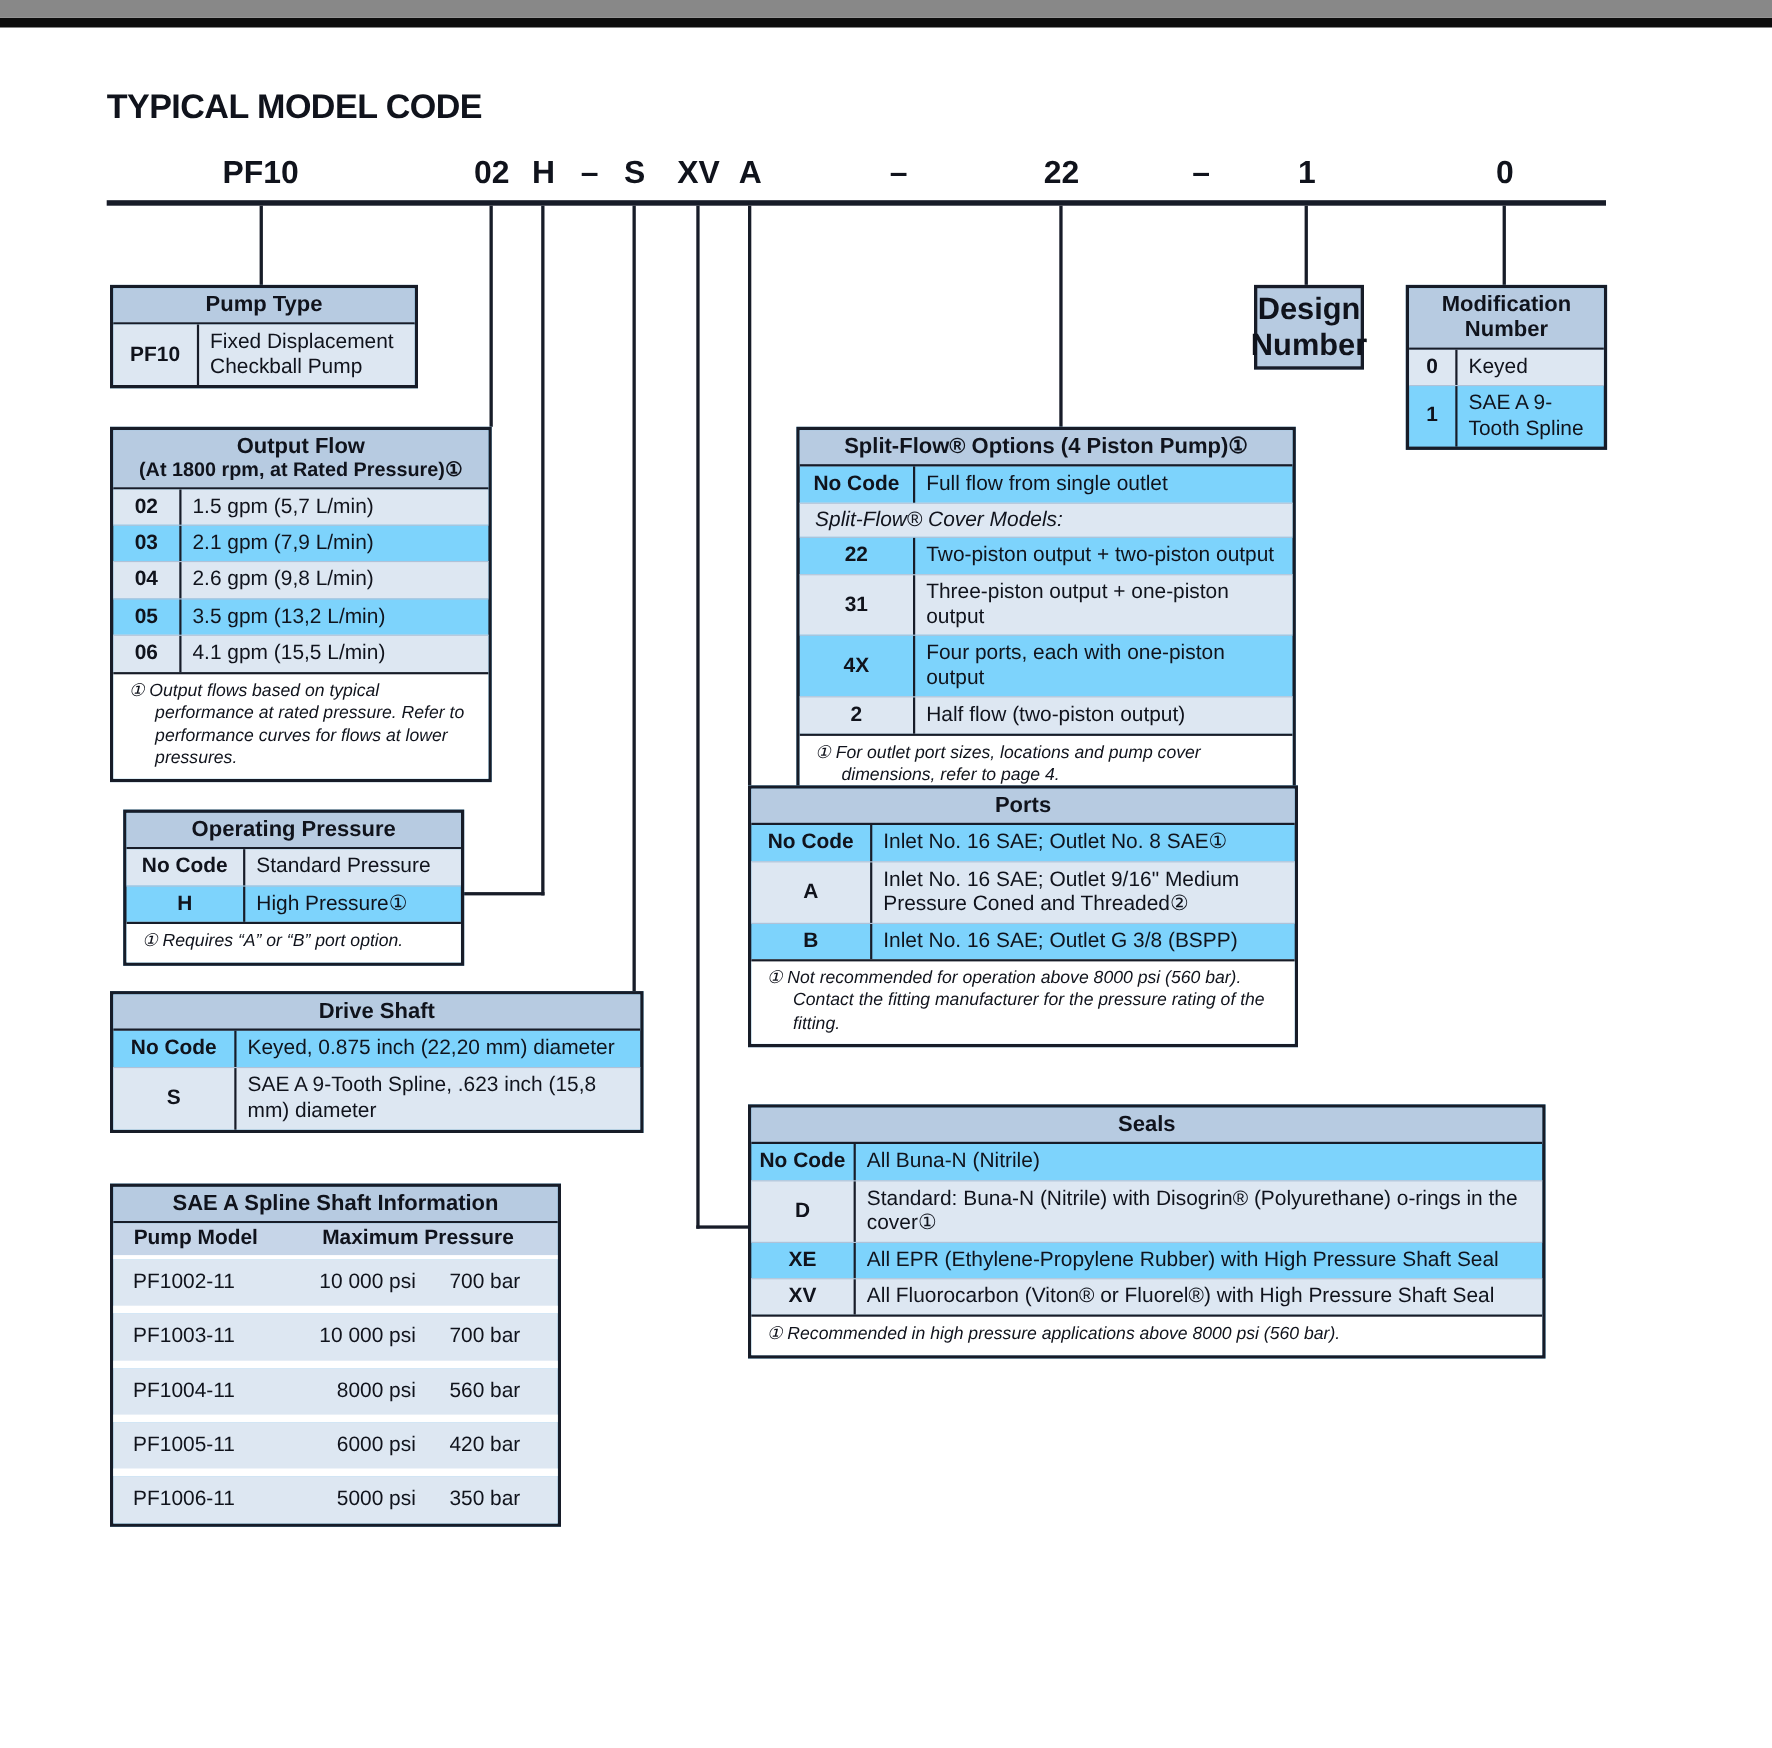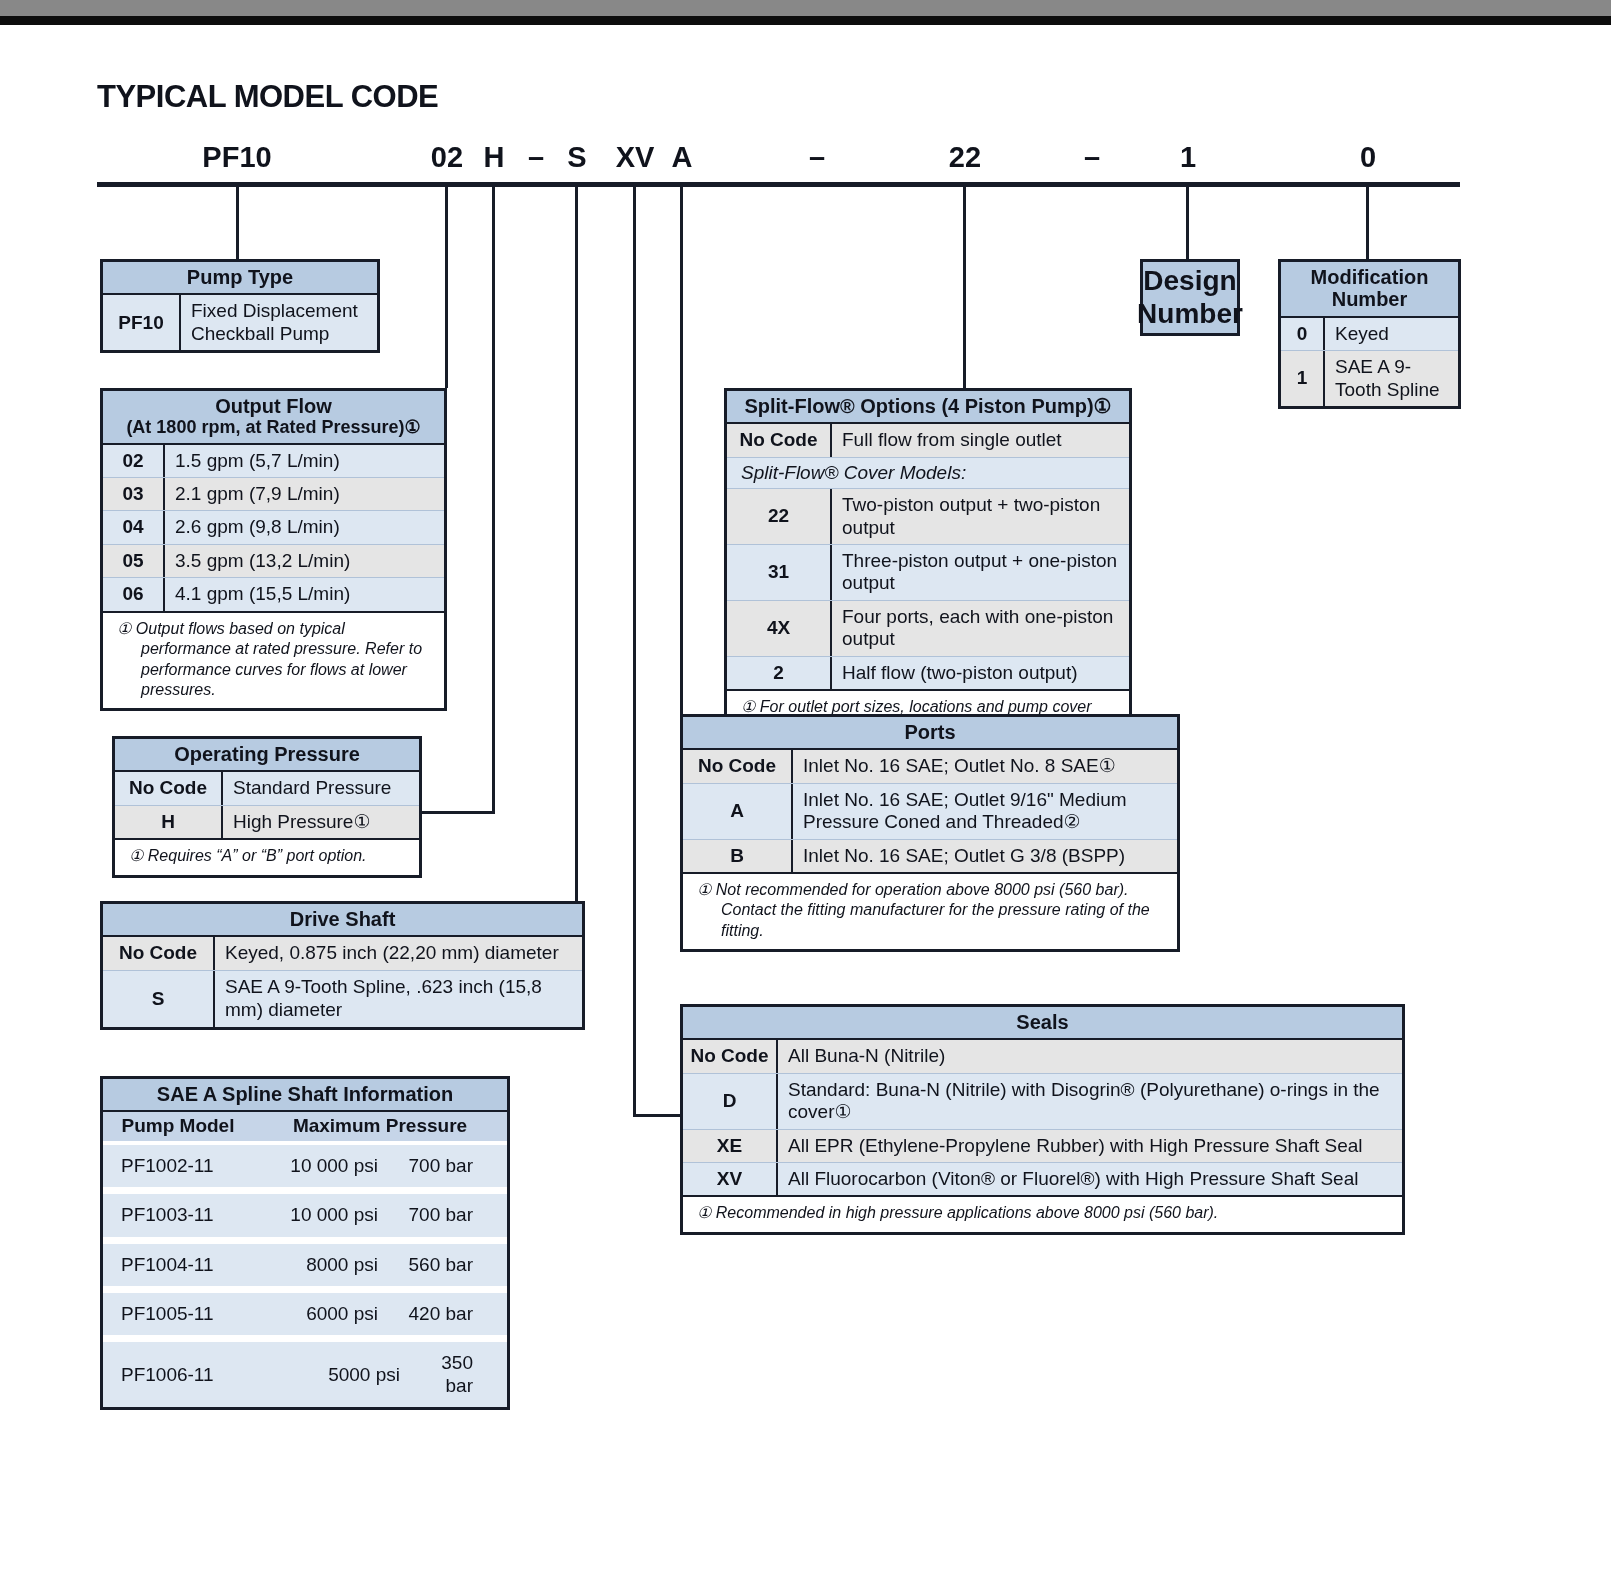--- a/index.html
+++ b/index.html
@@ -14,21 +14,21 @@
   body{background:#888;font-family:"Liberation Sans",sans-serif;color:var(--ink);}
   .canvas{position:relative;width:1611px;height:1589px;background:#ffffff;overflow:hidden;margin:16px auto;}
   .topbar{position:absolute;left:0;top:0;width:1611px;height:9px;background:#0d0d0d;}
   .page-title{position:absolute;left:97px;top:63px;font-size:31px;font-weight:bold;letter-spacing:-0.5px;}
   .model-code{position:absolute;left:0;top:0;width:100%;}
   .seg{position:absolute;top:125px;transform:translateX(-50%);font-size:29px;font-weight:bold;white-space:nowrap;}
   .rule{position:absolute;left:97px;top:166px;width:1363px;height:5px;background:var(--dark);}
   .vline{position:absolute;width:3px;background:var(--dark);}
   .hline{position:absolute;height:3px;background:var(--dark);}
 
-  .tbl{position:absolute;border:3px solid var(--dark);background:#e5e5e5;font-size:19px;line-height:1.18;}
+  .tbl{position:absolute;border:3px solid var(--dark);background:#7dd3fc;font-size:19px;line-height:1.18;}
   .thead{background:var(--hblue);font-weight:bold;text-align:center;padding:4px 6px 5px 6px;border-bottom:2px solid var(--dark);font-size:20px;line-height:1.12;}
   .thead .sub{font-size:18px;}
   .rows{display:block;}
   .row{display:flex;align-items:stretch;}
   .row + .row{border-top:1px solid var(--sep);}
   .shade{background:var(--rblue);}
   .code-cell{flex:0 0 var(--cw,100px);display:flex;align-items:center;justify-content:center;text-align:center;font-weight:bold;border-right:2px solid var(--dark);padding:3px 4px;}
   .desc-cell{flex:1;display:flex;align-items:center;padding:5px 10px;min-height:31px;}
   .span-cell{flex:1;padding:4px 10px 4px 14px;font-style:italic;}
   .fnote{border-top:2px solid var(--dark);background:#fff;font-size:16px;font-style:italic;padding:6px 12px 8px 14px;}
@@ -36,21 +36,21 @@
   .fnote-item + .fnote-item{margin-top:4px;}
 
   .design-box{position:absolute;left:1140px;top:243px;width:100px;height:77px;background:var(--hblue);border:3px solid var(--dark);display:flex;align-items:center;justify-content:center;text-align:center;font-weight:bold;font-size:28px;line-height:1.15;padding:0 10px;}
 
   
   .srow{display:flex;align-items:center;font-size:19px;}
   .shead-row{font-weight:bold;background:var(--chead);padding:3px 0;border-bottom:4px solid #fff;}
   .s-model-h{flex:0 0 150px;text-align:center;}
   .s-press-h{flex:1;text-align:center;}
   .sband{background:var(--rblue);padding:10px 0;border-bottom:7px solid #fff;}
-  .sband:last-child{border-bottom:none;gap:22px;}
+  .sband:last-child{border-bottom:none;}
   .s-model{flex:0 0 140px;text-align:left;padding-left:18px;}
   .s-psi{flex:0 0 135px;text-align:right;}
   .s-bar{flex:1;text-align:right;padding-right:34px;}
 </style>
 </head>
 <body>
 
 <div class="canvas">
   <div class="topbar"></div>
 
@@ -183,21 +183,21 @@
       <div class="s-psi">6000 psi</div>
       <div class="s-bar">420 bar</div>
     </div>
     <div class="srow sband">
       <div class="s-model">PF1006-11</div>
       <div class="s-psi">5000 psi</div>
       <div class="s-bar">350 bar</div>
     </div>
   </div>
 
-  <div class="tbl" style="left:724px;top:372px;width:408px;--cw:105px">
+  <div class="tbl" style="left:724px;top:372px;width:454px;--cw:105px">
     <div class="thead">Split-Flow® Options (4 Piston Pump)①</div>
     <div class="rows">
       <div class="row">
         <div class="code-cell">No Code</div>
         <div class="desc-cell">Full flow from single outlet</div>
       </div>
       <div class="row shade">
         <div class="span-cell">Split-Flow® Cover Models:</div>
       </div>
       <div class="row">

